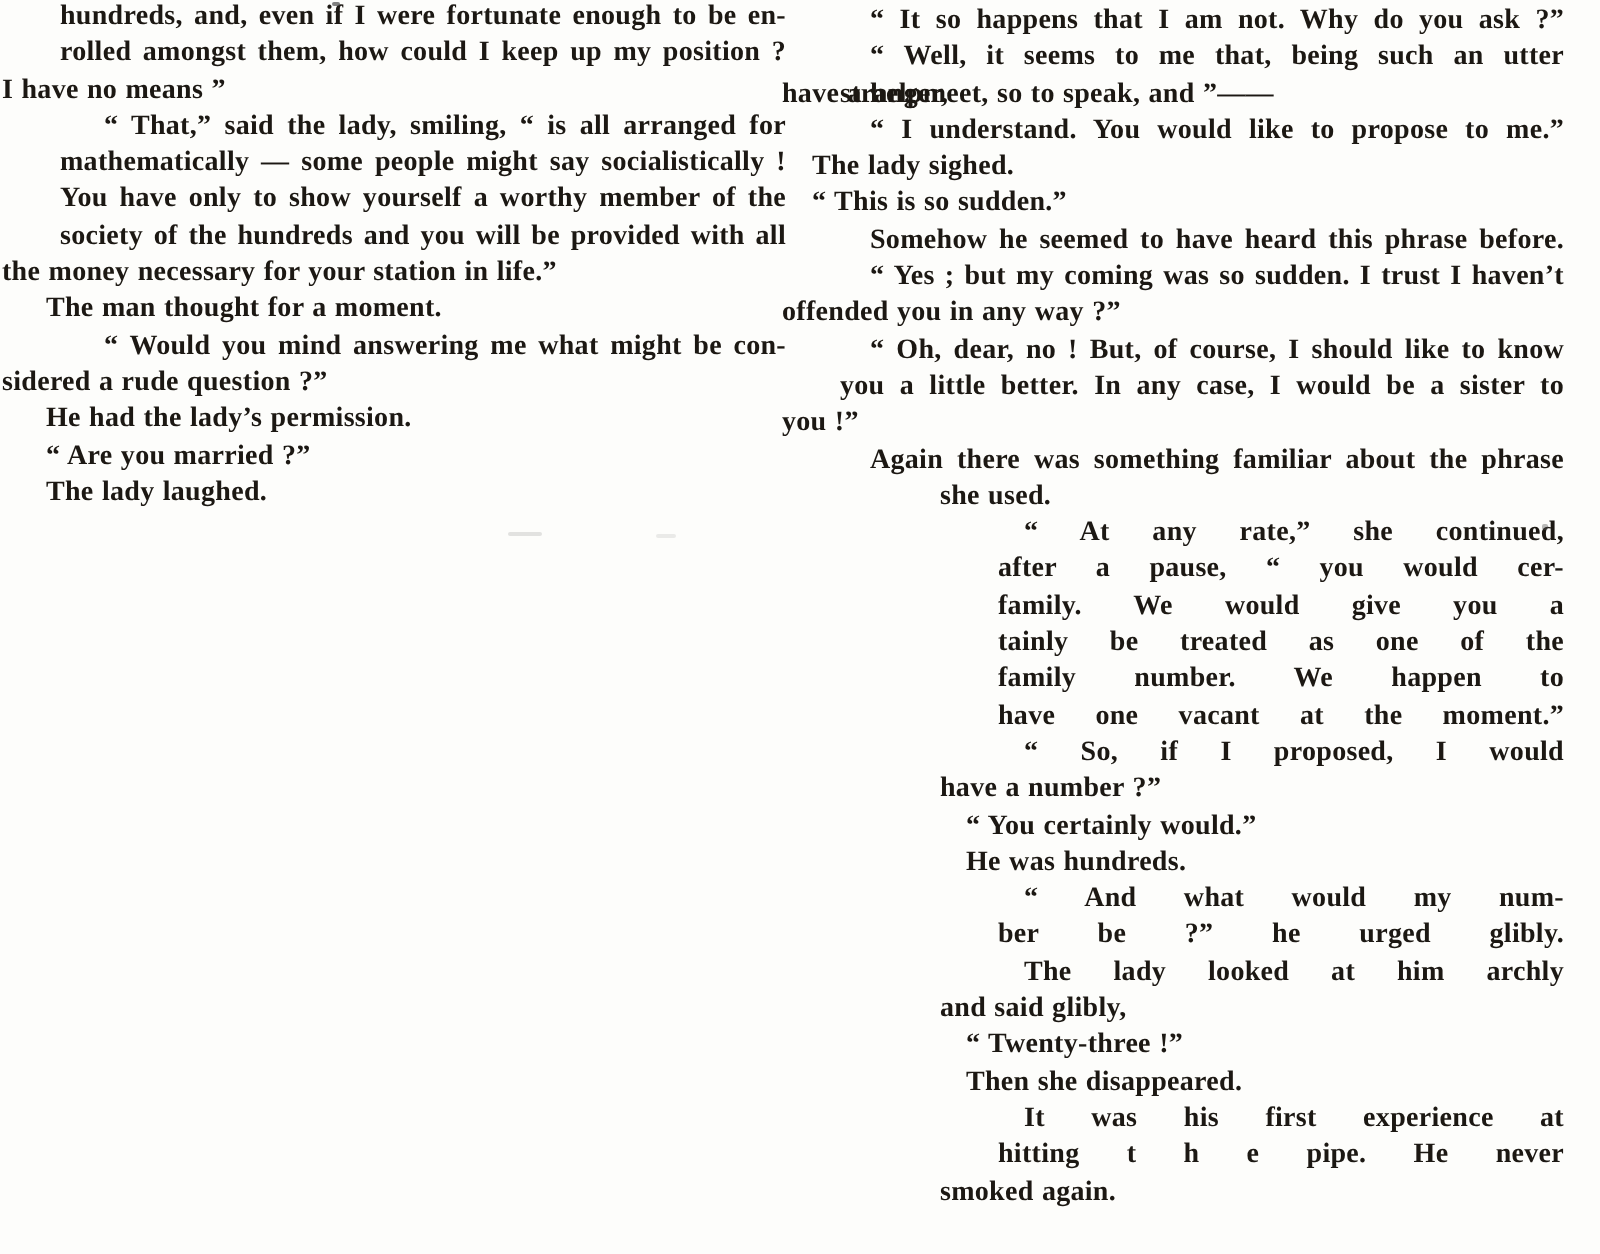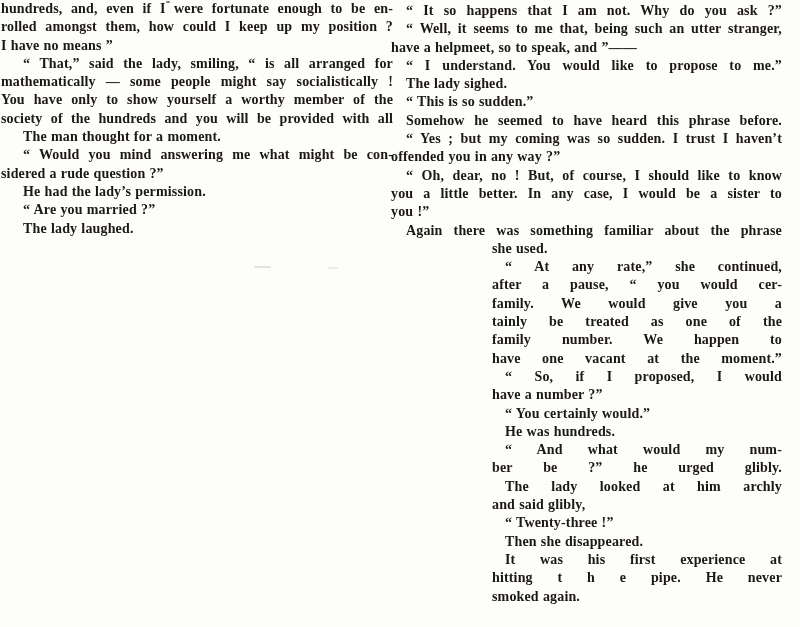--- a/index.html
+++ b/index.html
@@ -18,44 +18,45 @@
   .line {
     font-size:14px;
     line-height:18.3px;
     height:18.3px;
     letter-spacing:0.15px;
     word-spacing:0.5px;
     font-weight:700;
     white-space:normal;
     overflow:visible;
   }
-  .line.j { text-align:justify; text-align-last:justify; }
+  .line.j { text-align:justify; text-align-last:justify;padding-left:29px; }
   .line.in { text-indent:22px; }
   #col-right .line.in { text-indent:15px; }
-  #col-right .line.nw { margin-left:101px; }
+  #col-right .line.nw { margin-left:79px; }
   #col-right .line.nw.in { text-indent:13px; }
   em { font-style:italic; font-weight:700; }
   .speck { position:absolute; background:#555; border-radius:1px; }
   .speck.s1 { left:166px; top:1px;  width:4px;  height:2px; opacity:.75; }
   .speck.s2 { left:254px; top:266px; width:17px; height:2px; opacity:.16; }
   .speck.s3 { left:328px; top:267px; width:10px; height:2px; opacity:.11; }
   .speck.s4 { left:771px; top:262px; width:3px;  height:3px; opacity:.4; }
 </style>
 </head>
 <body>
 
 <div class="page">
   <div class="col" id="col-left">
       <div class="line j">hundreds, and, even if I were fortunate enough to be en-</div>
       <div class="line j">rolled amongst them, how could I keep up my position ?</div>
       <div class="line">I have no means ”</div>
       <div class="line in j">“ That,” said the lady, smiling, “ is all arranged for</div>
       <div class="line j">mathematically — some people might say socialistically !</div>
       <div class="line j">You have only to show yourself a worthy member of the</div>
       <div class="line j">society of the hundreds and you will be provided with all</div>
+      <div class="line">the money necessary for your station in life.”</div>
       <div class="line in">The man thought for a moment.</div>
       <div class="line in j">“ Would you mind answering me what might be con-</div>
       <div class="line">sidered a rude question ?”</div>
       <div class="line in">He had the lady’s permission.</div>
       <div class="line in">“ Are you married ?”</div>
       <div class="line in">The lady laughed.</div>
     </div>
   <div class="col" id="col-right">
       <div class="line in j">“ It so happens that I am not.  Why do you ask ?”</div>
       <div class="line in j">“ Well, it seems to me that, being such an utter stranger,</div>

